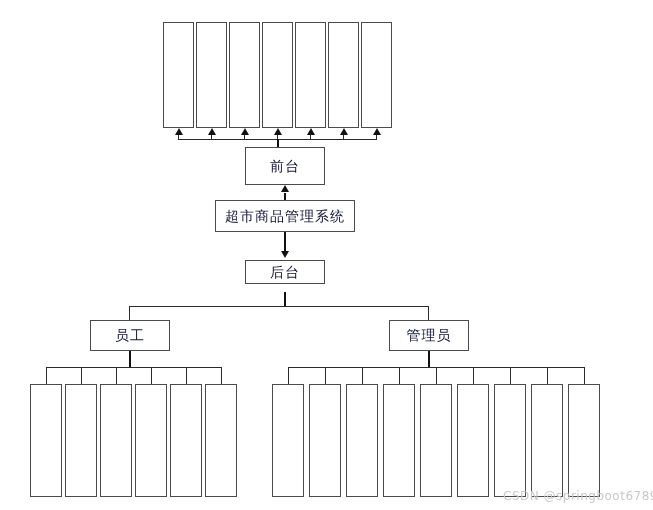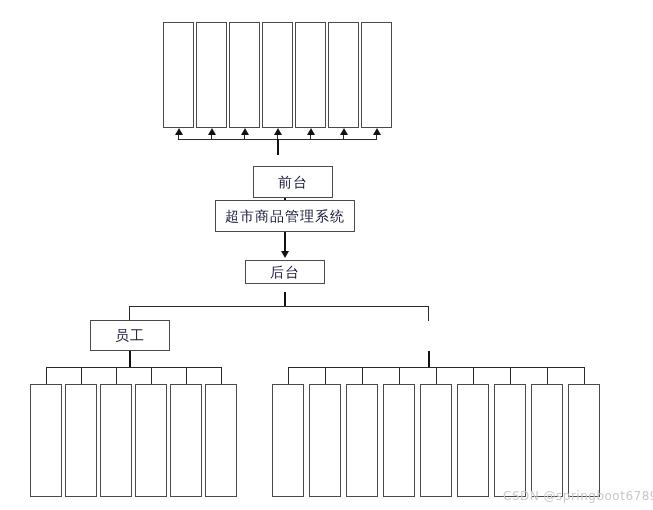--- a/index.html
+++ b/index.html
@@ -129,21 +129,21 @@
   <div class="arrow-up" style="left:274px; top:128px;"></div>
   <div class="ln v" style="left:310px; top:130px; height:10px;"></div>
   <div class="arrow-up" style="left:307px; top:128px;"></div>
   <div class="ln v" style="left:343px; top:130px; height:10px;"></div>
   <div class="arrow-up" style="left:340px; top:128px;"></div>
   <div class="ln v" style="left:376px; top:130px; height:10px;"></div>
   <div class="arrow-up" style="left:373px; top:128px;"></div>
 
   <div class="ln thick v" style="left:277px; top:139px; height:16px;"></div>
 
-  <div class="node hnode" style="left:245px; top:166px; width:80px; height:32px;margin-left:8px;">
+  <div class="node hnode" style="left:245px; top:147px; width:80px; height:38px;">
     <span class="lbl">前台</span>
   </div>
 
   <div class="ln thick v" style="left:284px; top:193px; height:8px;"></div>
   <div class="arrow-up" style="left:281px; top:185px;"></div>
 
   <div class="node root hnode" style="left:215px; top:200px; width:140px; height:32px;">
     <span class="lbl">超市商品管理系统</span>
   </div>
 
@@ -156,20 +156,23 @@
 
   <div class="ln thick v" style="left:284px; top:292px; height:14px;"></div>
   <div class="ln h" style="left:129px; top:306px; width:300px;"></div>
   <div class="ln v" style="left:129px; top:306px; height:15px;"></div>
   <div class="ln v" style="left:428px; top:306px; height:15px;"></div>
 
   <div class="node hnode" style="left:90px; top:320px; width:80px; height:31px;justify-content:center;">
     <span class="lbl">员工</span>
   </div>
 
+  <div class="node hnode" style="left:389px; top:320px; width:80px; height:31px;">
+    <span class="lbl">管理员</span>
+  </div>
 
   <div class="ln thick v" style="left:129px; top:351px; height:16px;"></div>
   <div class="ln h" style="left:46px; top:367px; width:175px;"></div>
   <div class="ln v" style="left:46px;  top:367px; height:17px;"></div>
   <div class="ln v" style="left:81px;  top:367px; height:17px;"></div>
   <div class="ln v" style="left:116px; top:367px; height:17px;"></div>
   <div class="ln v" style="left:151px; top:367px; height:17px;"></div>
   <div class="ln v" style="left:186px; top:367px; height:17px;"></div>
   <div class="ln v" style="left:221px; top:367px; height:17px;"></div>
 

